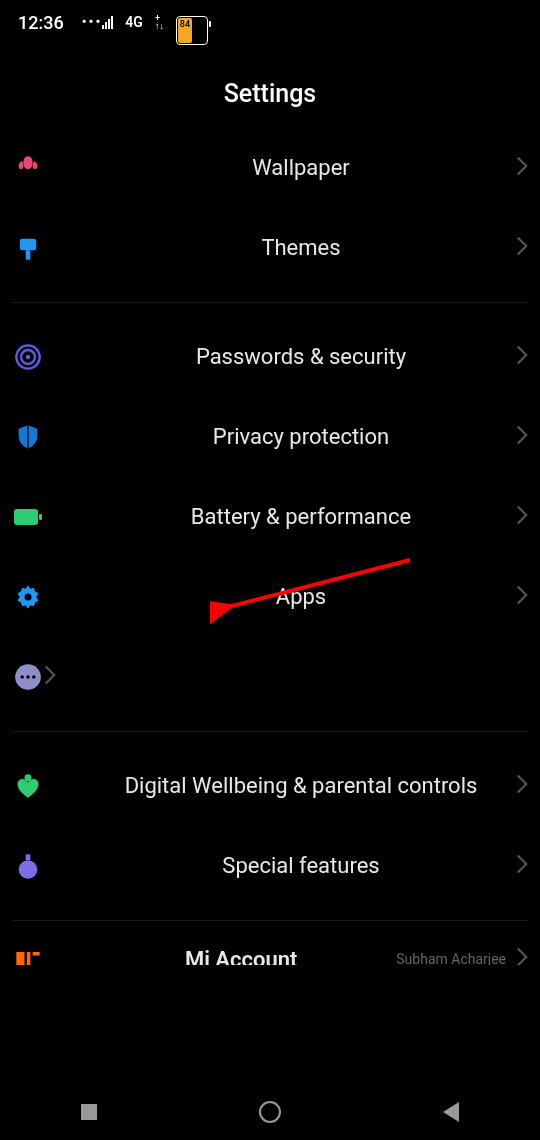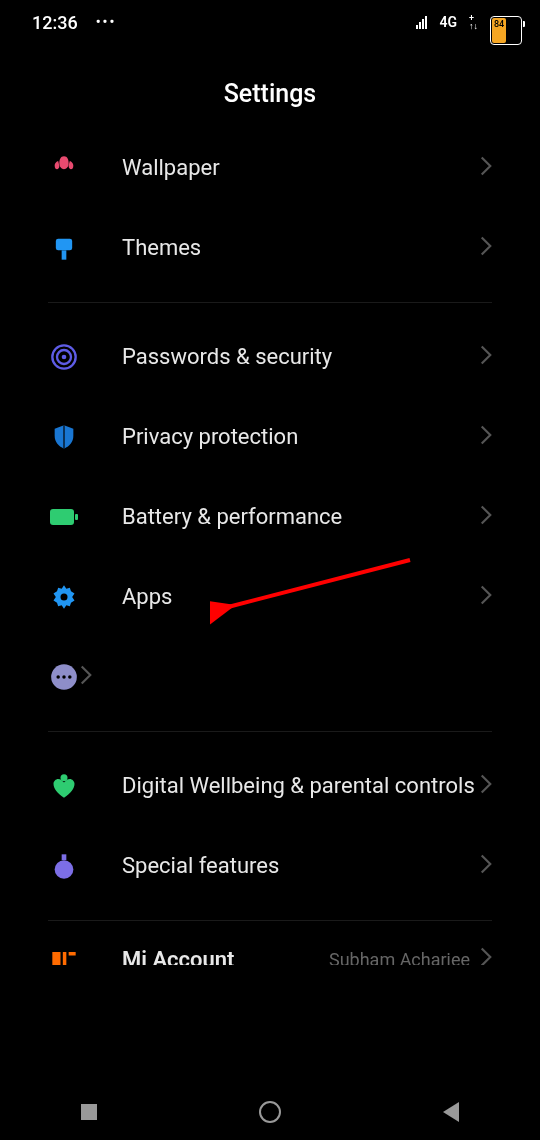--- a/index.html
+++ b/index.html
@@ -11,23 +11,22 @@
       width: 540px;
       height: 1140px;
       background: #000;
       color: #fff;
       font-family: -apple-system, BlinkMacSystemFont, 'Segoe UI', Roboto, sans-serif;
       overflow: hidden;
       position: relative;
     }
     .status-bar {
       display: flex;
-      justify-content: space-between;
-      align-items: center;
-      padding: 6px 18px 0 32px;
+      align-items: center;
+      padding: 6px 18px 0 18px;
       height: 38px;
       font-size: 18px;
       font-weight: 500;
     }
     .status-left {
       display: flex;
       align-items: center;
       gap: 18px;
     }
     .status-dots {
@@ -87,21 +86,22 @@
       overflow: visible;
     }
     .page-title {
       text-align: center;
       font-size: 25px;
       font-weight: 500;
       margin-top: 41px;
       margin-bottom: 20px;
     }
     .settings-list {
-      padding: 0 48px;
+      padding: 0 12px;
+      text-align: center;
     }
     .settings-item {
       display: flex;
       align-items: center;
       padding: 24px 0;
       cursor: pointer;
     }
     .settings-item .icon {
       width: 32px;
       height: 32px;
@@ -176,21 +176,21 @@
       flex-shrink: 0;
     }
     .partial-item .label {
       flex: 1;
       font-size: 22px;
       color: #e8e8e8;
       margin-left: 42px;
       font-weight: 600;
     }
     .partial-item .sublabel {
-      font-size: 18px;
+      font-size: 14px;
       color: #666;
     }
   </style>
 </head>
 <body>
 
 <div class="status-bar">
   <div class="status-left">
     <span>12:36</span>
     <span class="status-dots">•••</span>

